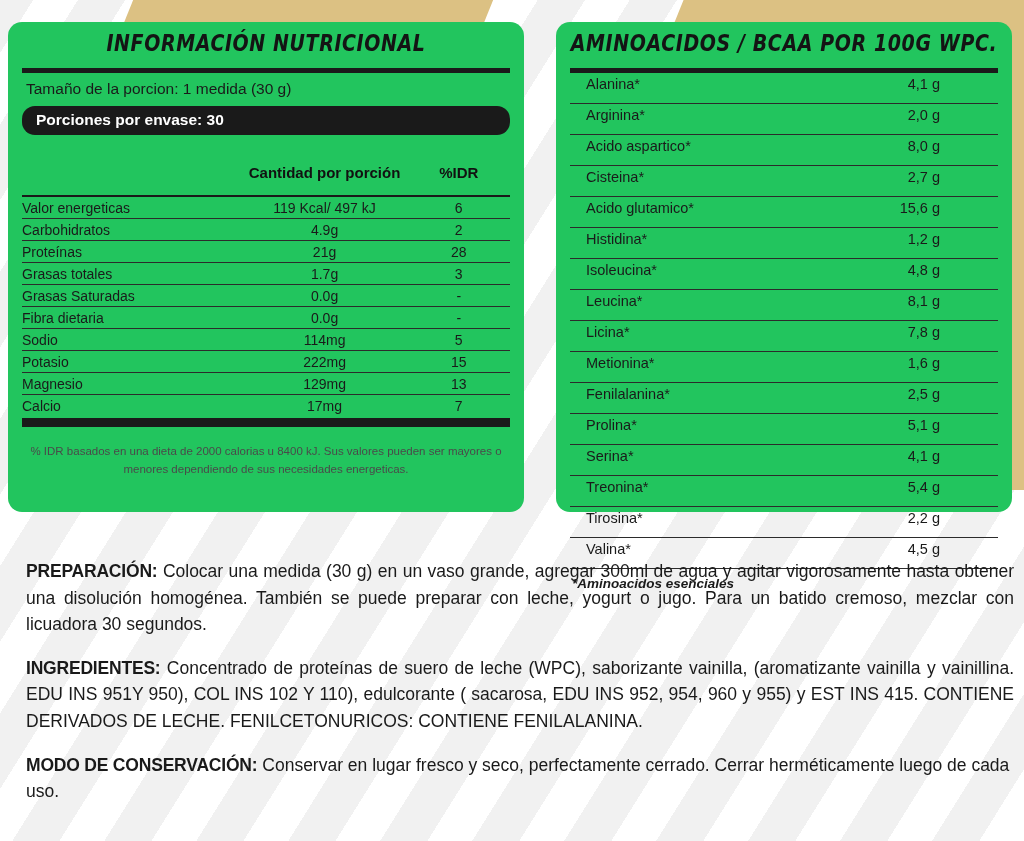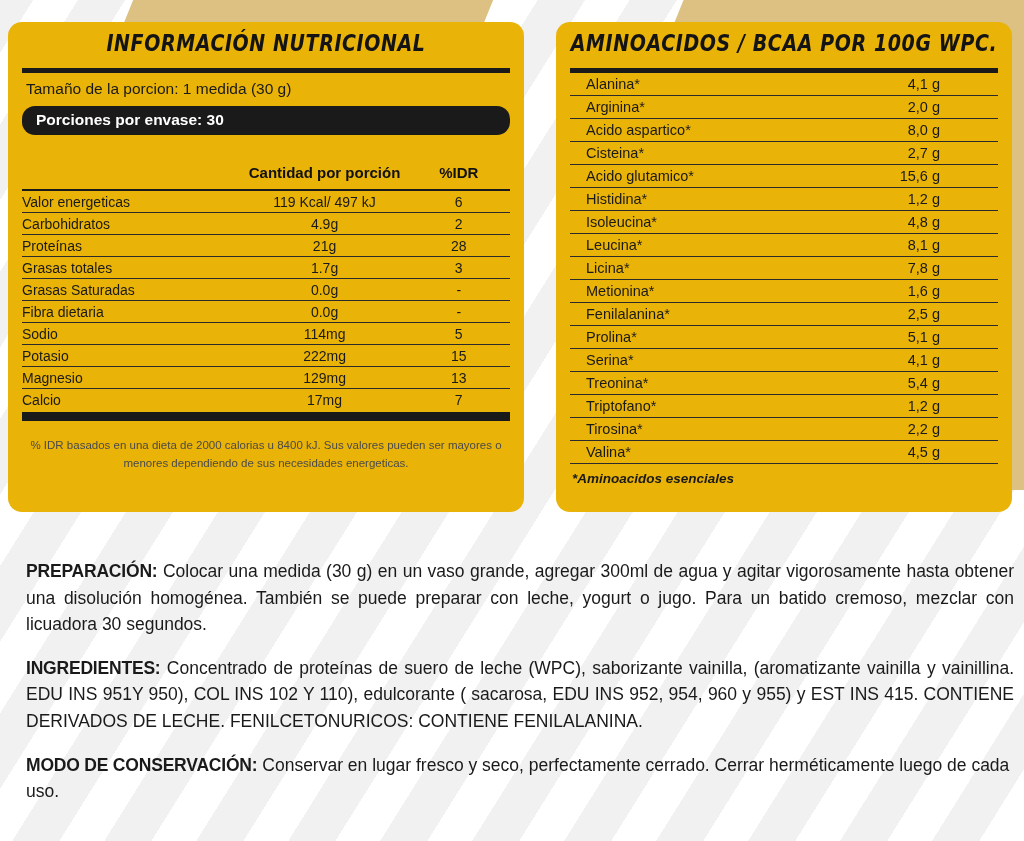--- a/index.html
+++ b/index.html
@@ -47,21 +47,21 @@
     position: absolute;
     left: 996px; top: 0px;
     width: 28px; height: 490px;
     background: #dcc183;
     z-index: 1;
   }
 
   
   .panel {
     position: absolute;
-    background: #eab308;
+    background: #22c55e;
     border-radius: 14px;
     z-index: 2;
   }
   #nutrition-panel {
     left: 8px; top: 22px;
     width: 516px; height: 490px;
     padding: 10px 14px 0 14px;
   }
   #amino-panel {
     left: 556px; top: 22px;
@@ -103,21 +103,21 @@
   }
 
   table.facts {
     width: 100%;
     border-collapse: collapse;
     font-size: 14px;
   }
   table.facts th {
     font-size: 15px;
     font-weight: bold;
-    padding: 8px 0 8px 0;
+    padding: 8px 0 14px 0;
     color: #111;
   }
   table.facts th.c-name { text-align: left; }
   table.facts th.c-amt  { text-align: center; }
   table.facts th.c-idr  { text-align: center; }
 
   table.facts td {
     padding: 2.5px 0 2.5px 0;
     color: #1a1a1a;
   }
@@ -142,21 +142,21 @@
     padding: 16px 6px 0 6px;
   }
 
   
   table.amino {
     width: 100%;
     border-collapse: collapse;
     font-size: 14.5px;
   }
   table.amino td {
-    padding: 3.0px 0 3.0px 0;
+    padding: 3.0px 0 11px 0;
     border-bottom: 1.6px solid #2b2b2b;
     color: #1a1a1a;
   }
   table.amino td.a-name  { text-align: left; padding-left: 16px; }
   table.amino td.a-value { text-align: right; padding-right: 58px; white-space: nowrap; }
   #amino-top-rule { height: 5px; background: #1a1a1a; }
 
   #amino-note {
     font-size: 13.5px;
     font-style: italic;
@@ -329,24 +329,20 @@
         </tr>
         <tr>
           <td class="a-name">Serina*</td>
           <td class="a-value">4,1 g</td>
         </tr>
         <tr>
           <td class="a-name">Treonina*</td>
           <td class="a-value">5,4 g</td>
         </tr>
         <tr>
-          <td class="a-name">Triptofano*</td>
-          <td class="a-value">1,2 g</td>
-        </tr>
-        <tr>
           <td class="a-name">Tirosina*</td>
           <td class="a-value">2,2 g</td>
         </tr>
         <tr>
           <td class="a-name">Valina*</td>
           <td class="a-value">4,5 g</td>
         </tr>
       </tbody>
   </table>
 

